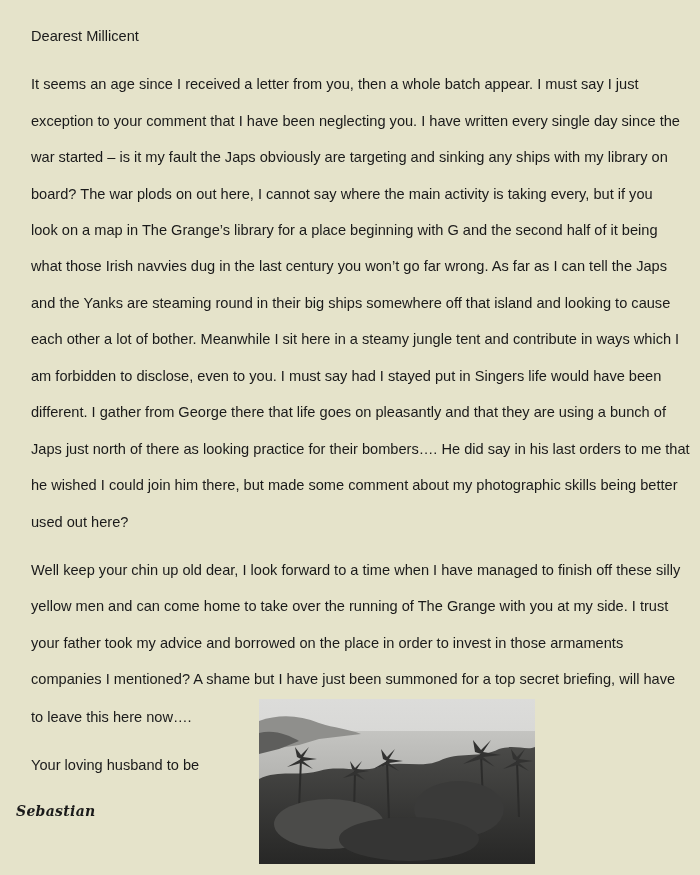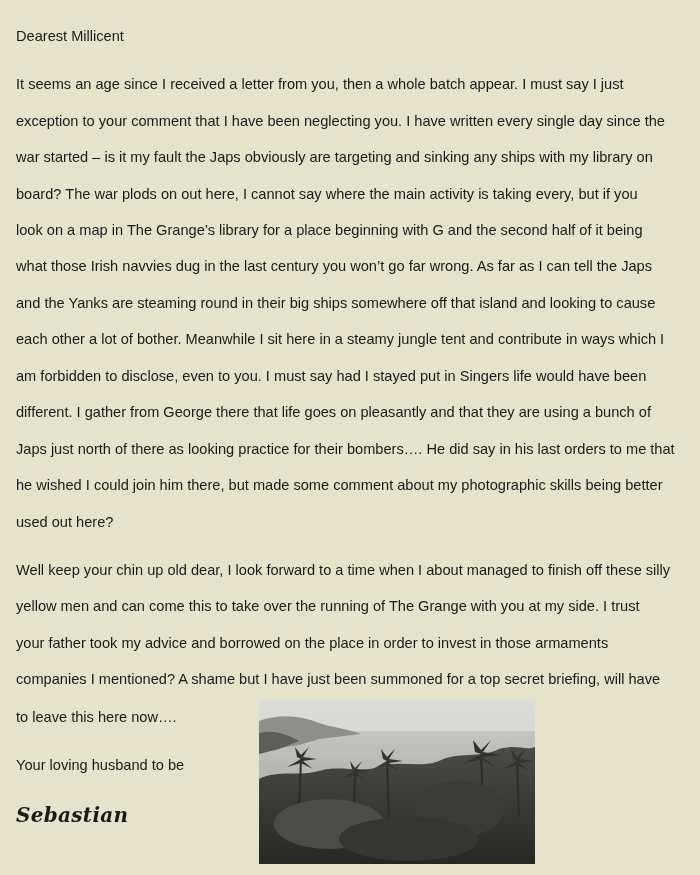--- a/index.html
+++ b/index.html
@@ -5,28 +5,28 @@
   html, body { margin: 0; padding: 0; }
   body {
     width: 700px; height: 875px; overflow: hidden;
     background: #e5e3ca;
     font-family: "Liberation Sans", sans-serif;
     color: #1a1a1a;
     position: relative;
   }
   .letter { position: absolute; left: 16px; top: 0; width: 680px; }
   .line {
-    position: absolute; left: 0;
+    position: absolute; left: 15px;
     font-size: 14.6px; white-space: nowrap; line-height: 18px;
   }
   .signature {
     position: absolute; left: 16px; top: 803px;
     font-family: "DejaVu Serif", serif;
     font-style: italic; font-weight: bold;
-    font-size: 20px; letter-spacing: 0.3px;
+    font-size: 14px; letter-spacing: 0.3px;
   }
   .photo {
     position: absolute; left: 259px; top: 699px; width: 276px; height: 165px;
     background: linear-gradient(#d8d8d6 0%, #cfcfcc 20%, #bdbdba 30%, #7a7a78 45%, #3e3e3c 70%, #2a2a29 100%);
     overflow: hidden;
   }
   .photo svg { display: block; }
 </style>
 </head>
 <body>
@@ -44,22 +44,22 @@
     <div class="line" style="top:294px">and the Yanks are steaming round in their big ships somewhere off that island and looking to cause</div>
     <div class="line" style="top:330px">each other a lot of bother. Meanwhile I sit here in a steamy jungle tent and contribute in ways which I</div>
     <div class="line" style="top:367px">am forbidden to disclose, even to you. I must say had I stayed put in Singers life would have been</div>
     <div class="line" style="top:403px">different. I gather from George there that life goes on pleasantly and that they are using a bunch of</div>
     <div class="line" style="top:440px">Japs just north of there as looking practice for their bombers…. He did say in his last orders to me that</div>
     <div class="line" style="top:476px">he wished I could join him there, but made some comment about my photographic skills being better</div>
     <div class="line" style="top:513px">used out here?</div>
   </div>
 
   <div>
-    <div class="line" style="top:561px">Well keep your chin up old dear, I look forward to a time when I about managed to finish off these silly</div>
-    <div class="line" style="top:597px">yellow men and can come this to take over the running of The Grange with you at my side. I trust</div>
+    <div class="line" style="top:561px">Well keep your chin up old dear, I look forward to a time when I have managed to finish off these silly</div>
+    <div class="line" style="top:597px">yellow men and can come home to take over the running of The Grange with you at my side. I trust</div>
     <div class="line" style="top:634px">your father took my advice and borrowed on the place in order to invest in those armaments</div>
     <div class="line" style="top:670px">companies I mentioned? A shame but I have just been summoned for a top secret briefing, will have</div>
     <div class="line" style="top:708px">to leave this here now….</div>
   </div>
 
   <div class="line" style="top:756px">Your loving husband to be</div>
 </div>
 
 <div class="signature">Sebastian</div>
 

